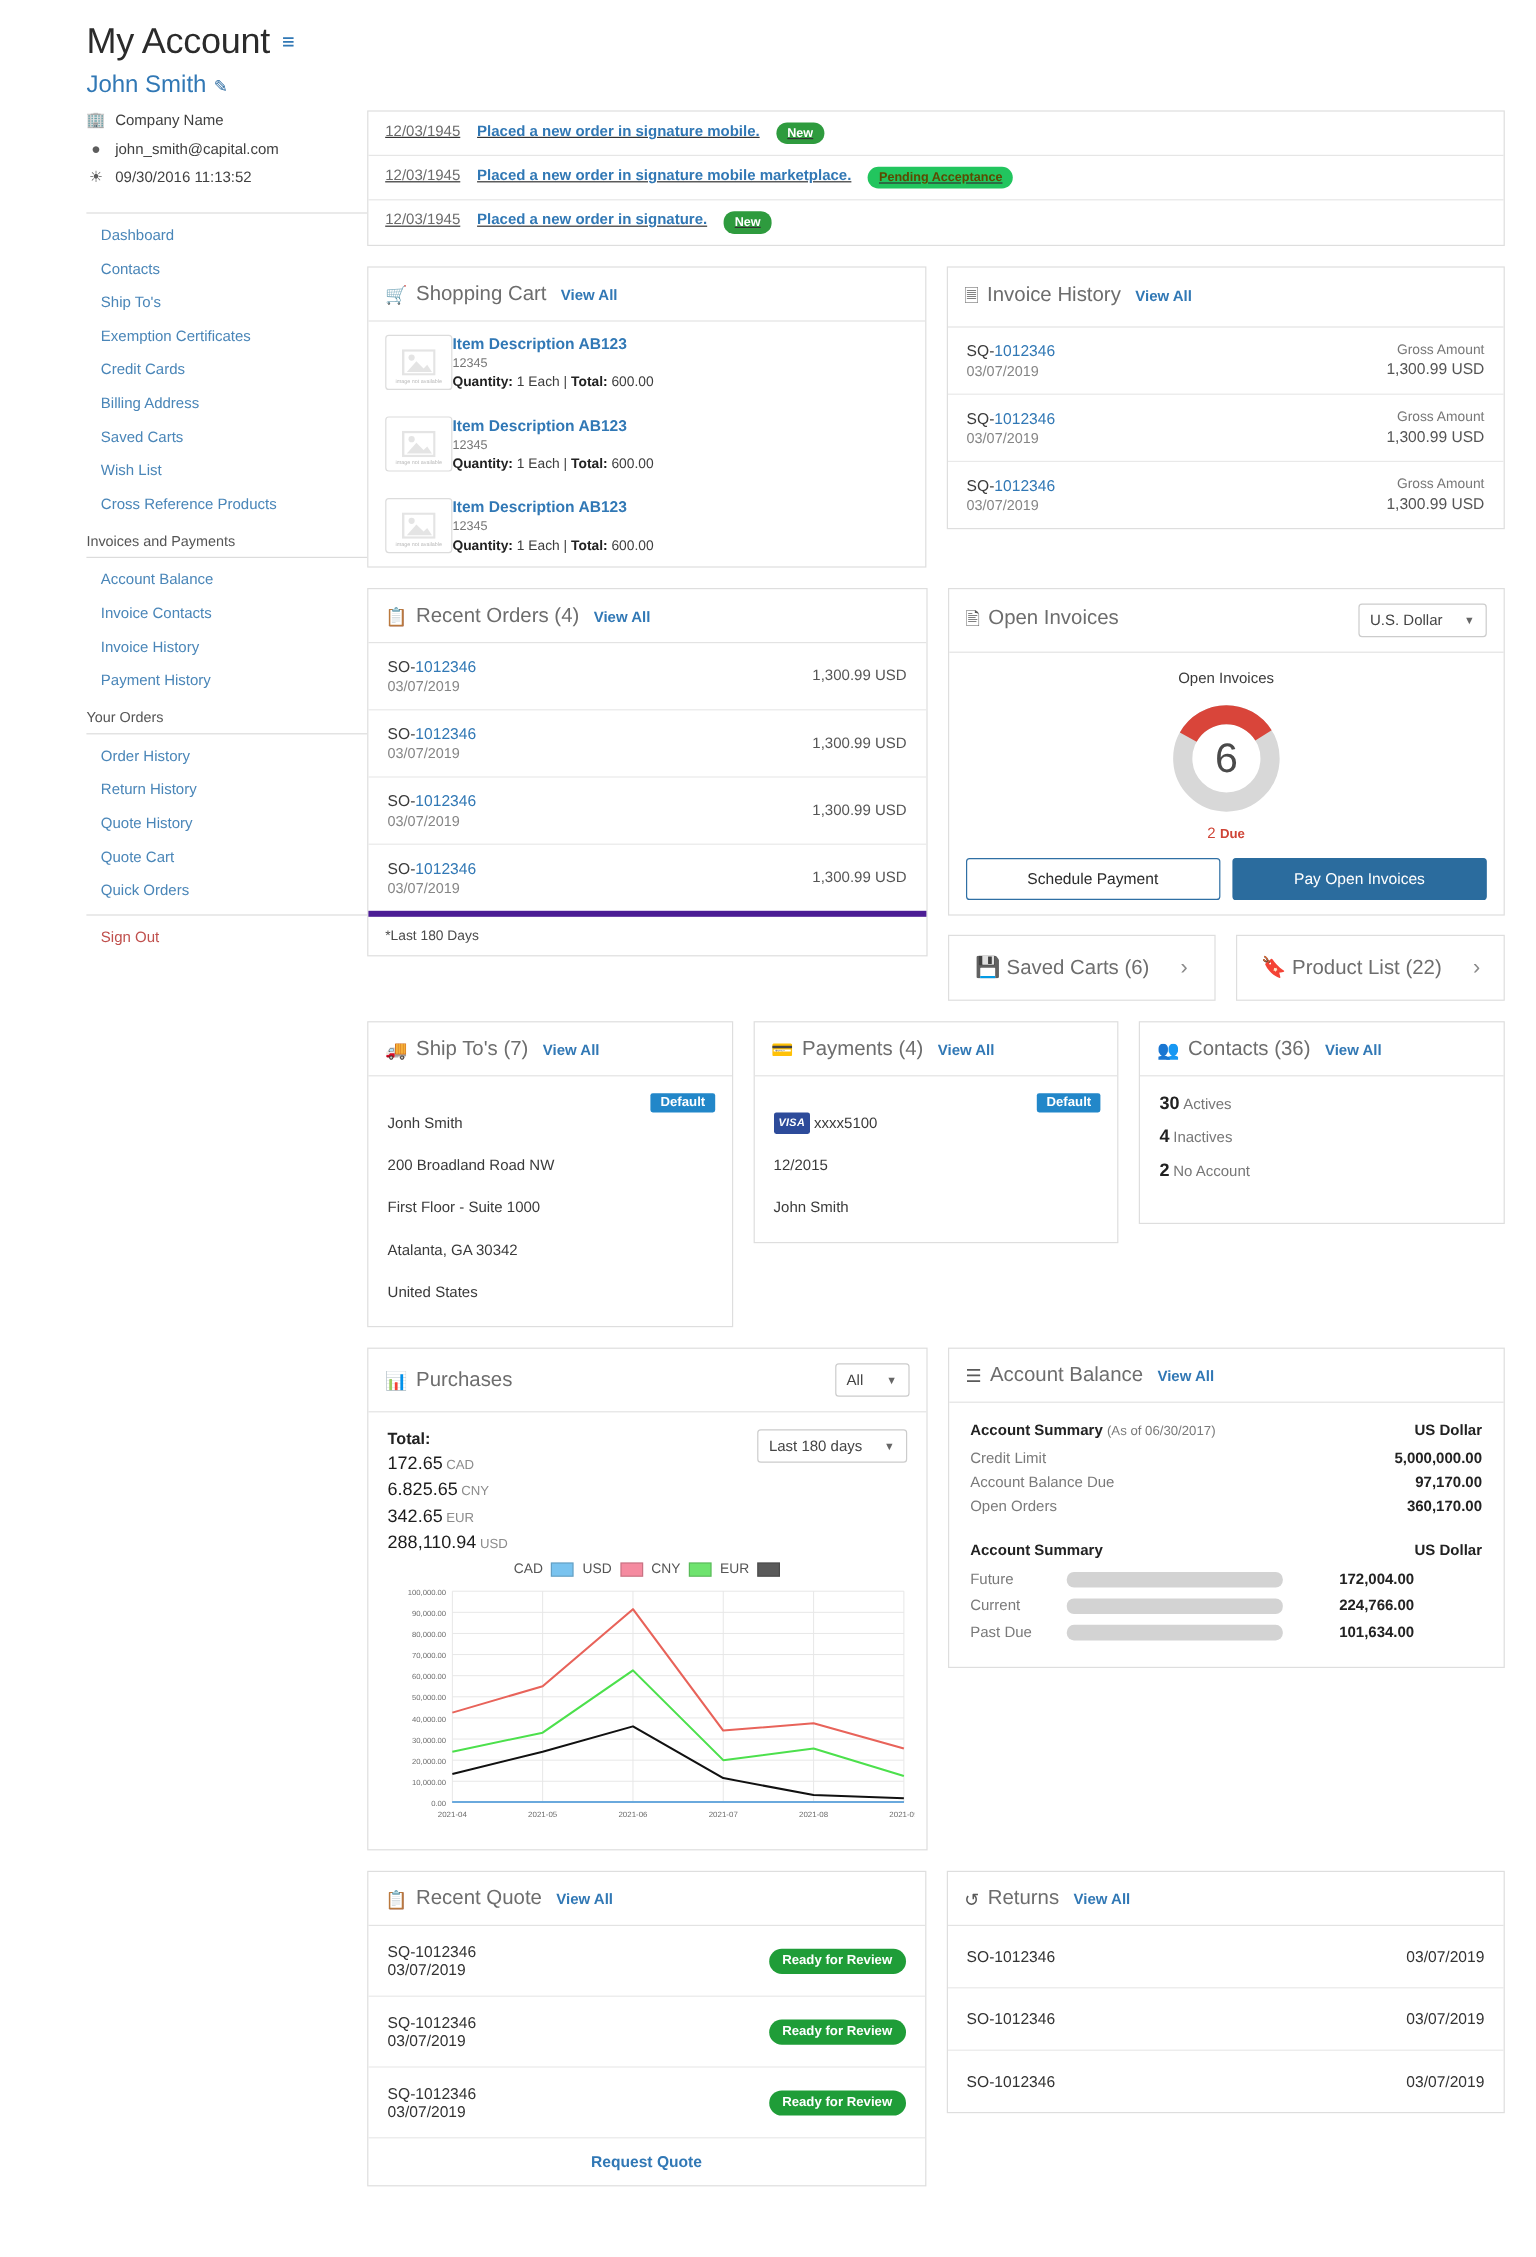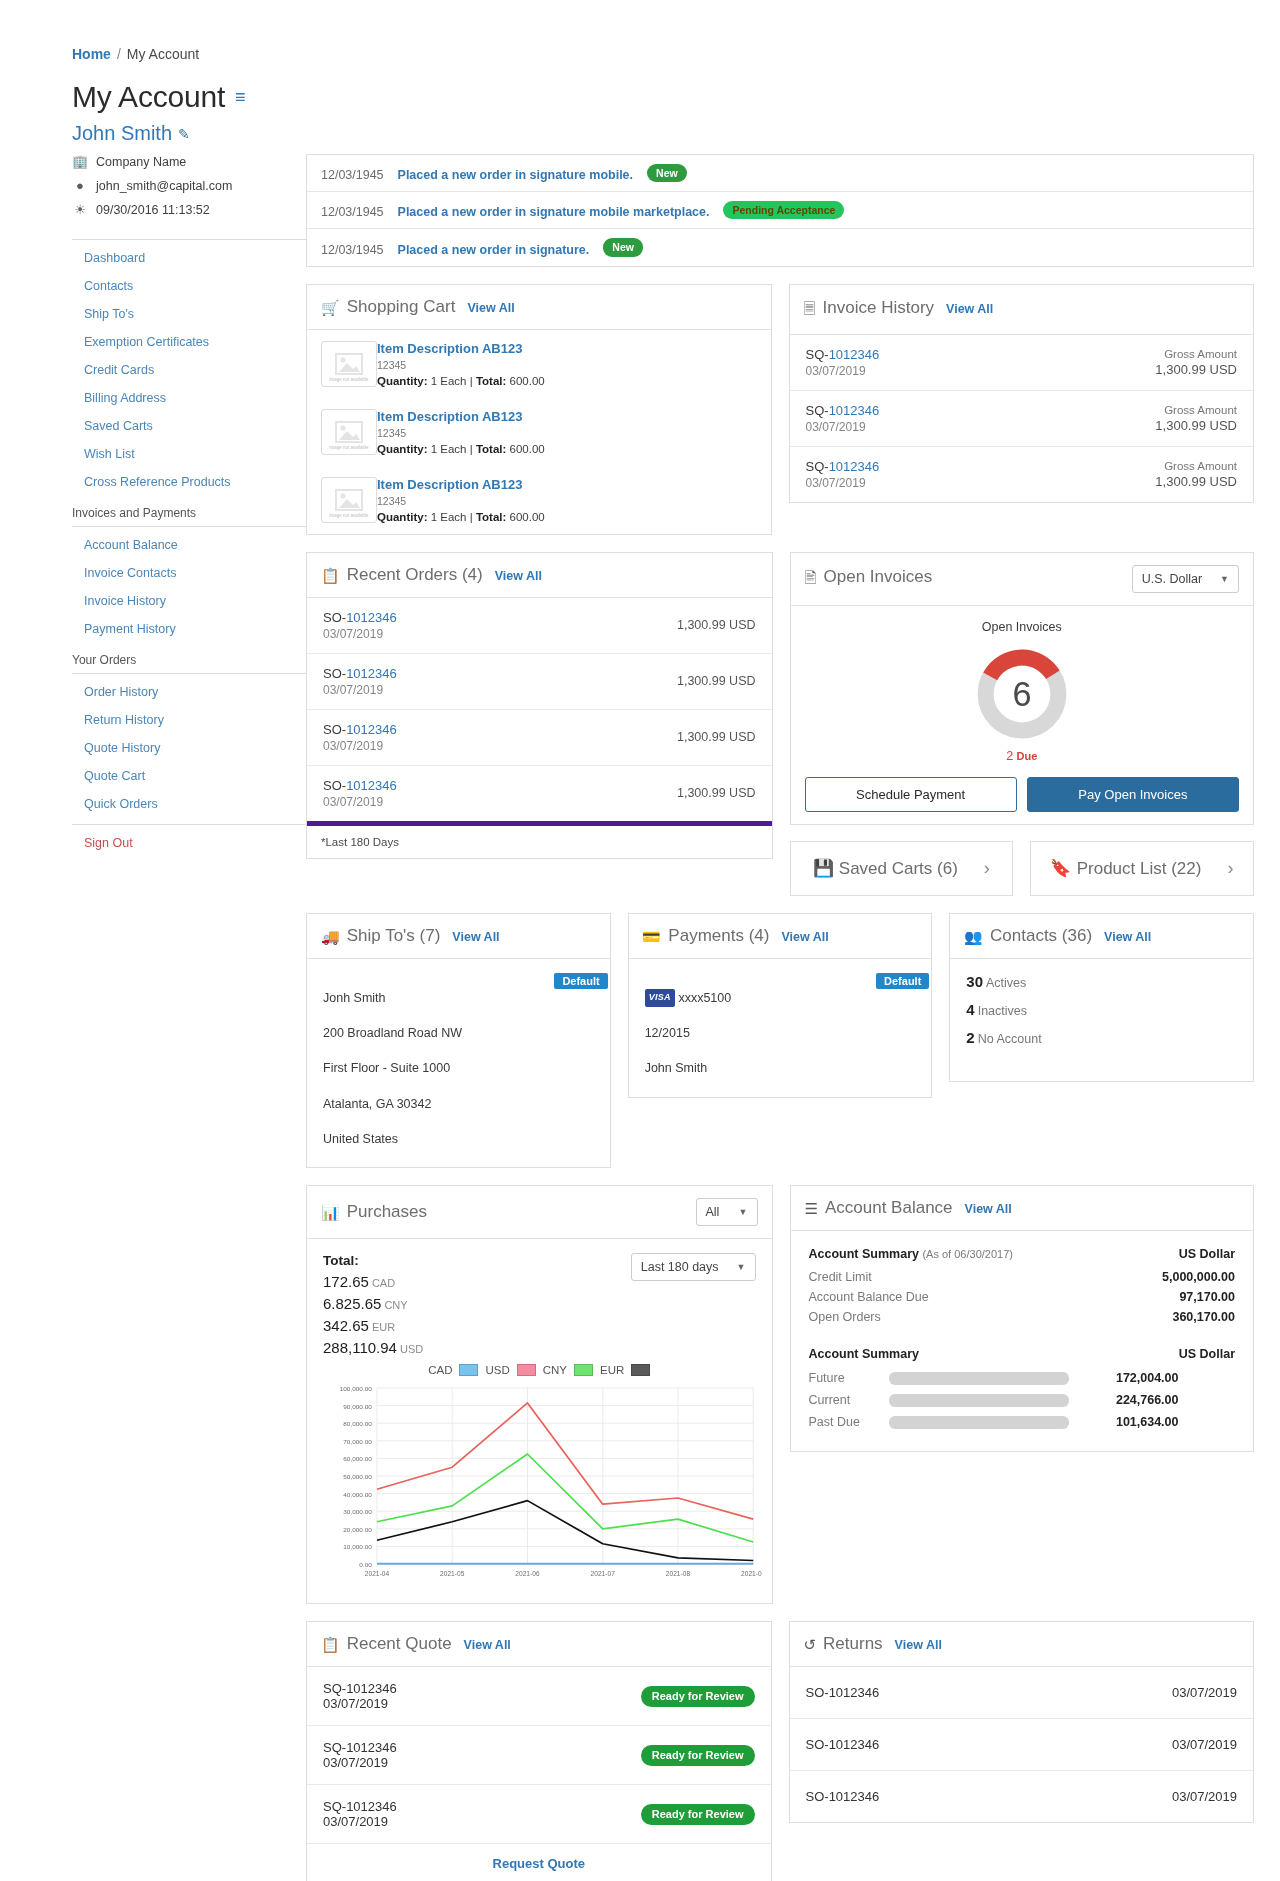--- a/index.html
+++ b/index.html
@@ -36,22 +36,22 @@
   .nav-divider { border:0; border-top:1px solid #dcdcdc; margin:22px 0 4px 0; }
   .nav-list { list-style:none; margin:0; padding:0; }
   .nav-list li a { display:block; padding:7px 0 7px 12px; color:#4a86b8; font-size:12.5px; }
   .nav-group-label { font-size:12px; color:#555; padding:10px 0 2px 0; font-weight:400;}
   .nav-signout a { color:#c0504d !important; }
 
   
   .ann-head { font-size:17px; color:#4a4a4a; font-weight:400; margin:0 0 8px 0; }
   .viewall { color:#3178b5; font-size:12.5px; font-weight:bold; margin-left:5px; }
   .ann-box { border:1px solid #dedede; background:#fff; }
-  .ann-row { display:flex; align-items:flex-end; gap:14px; padding:9px 14px;
-             border-bottom:1px solid #e6e6e6; font-size:12.5px; }
+  .ann-row { display:flex; align-items:flex-start; gap:14px; padding:9px 14px;
+             border-bottom:1px solid #e6e6e6; font-size:12.5px;text-decoration:underline; }
   .ann-row:last-child { border-bottom:0; }
   .ann-date { color:#6b6b6b; white-space:nowrap; }
   .ann-text { color:#3178b5; font-weight:bold; }
   .pill { display:inline-block; border-radius:9px; padding:2px 9px; font-size:10.5px;
           font-weight:bold; color:#fff; line-height:1.35; white-space:nowrap; }
   .pill.green { background:#2e9b3e; }
   .pill.amber { background:#22c55e; color:#5c4a00; }
   .pill.greenbig { background:#1f9d38; font-size:11px; padding:3px 11px; border-radius:11px;}
 
   
@@ -109,21 +109,21 @@
 
   
   .tile { border:1px solid #dedede; background:#fff; flex:1; display:flex;
           align-items:center; justify-content:center; gap:26px; padding:16px 14px;
           font-size:17px; color:#6d6d6d; font-weight:400; cursor:pointer; }
   .tile .chev { color:#8a8a8a; font-size:18px; }
 
   
   .st-body { padding:14px 16px 18px 16px; position:relative; min-height:122px; }
   .badge-default { background:#2287c9; color:#fff; font-size:11px; font-weight:bold;
-                   padding:2px 8px; border-radius:2px; position:absolute; right:2px; top:14px; }
+                   padding:2px 8px; border-radius:2px; position:absolute; right:14px; top:14px; }
   .addr-line { font-size:12.5px; color:#3a3a3a; line-height:1.55;margin-top:16px; }
   .visa { display:inline-block; background:#2d4b9a; color:#fff; font-weight:bold;
           font-style:italic; font-size:9px; padding:2px 4px; border-radius:2px;
           letter-spacing:.3px; vertical-align:middle; }
   .ct-line { font-size:12.5px; color:#777; margin-bottom:11px; }
   .ct-line b { color:#222; font-size:15px; font-weight:bold; margin-right:3px; }
 
   
   .pur-top { display:flex; justify-content:space-between; padding:14px 16px 0 16px; }
   .tot-lbl { font-weight:bold; font-size:13.5px; color:#222; }
@@ -154,23 +154,20 @@
            padding:14px 16px; border-top:1px solid #e9e9e9; }
   .q-row:first-child { border-top:0; }
   .req-quote { text-align:center; padding:12px; border-top:1px solid #e9e9e9;
                color:#3178b5; font-size:13px; font-weight:bold; }
 </style>
 </head>
 <body>
 
 <div class="page">
 
-  <div class="breadcrumb">
-    <a href="#" class="crumb-link">Home</a><span class="sep">/</span><span class="crumb-cur">My Account</span>
-  </div>
 
   <div class="wrap">
 
     <div class="sidebar">
       <h1 class="acct-title">
         <span>My Account</span>
         <span class="sliders-icon">≡</span>
       </h1>
       <div class="user-name">
         <span>John Smith</span>

